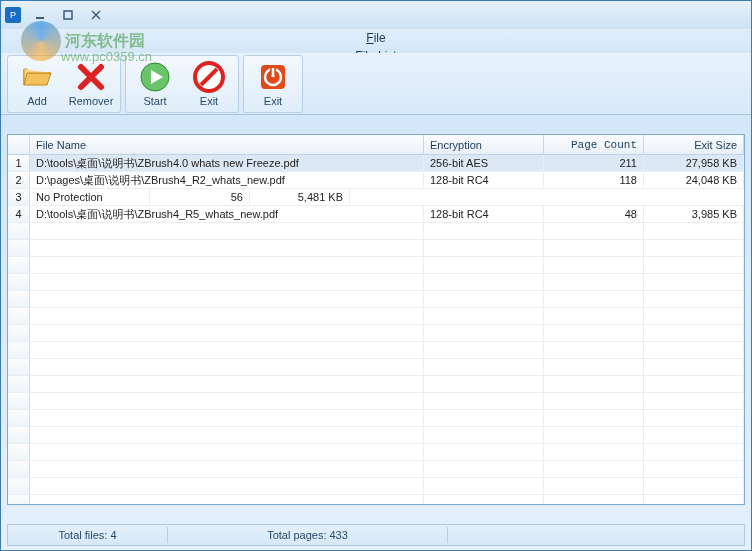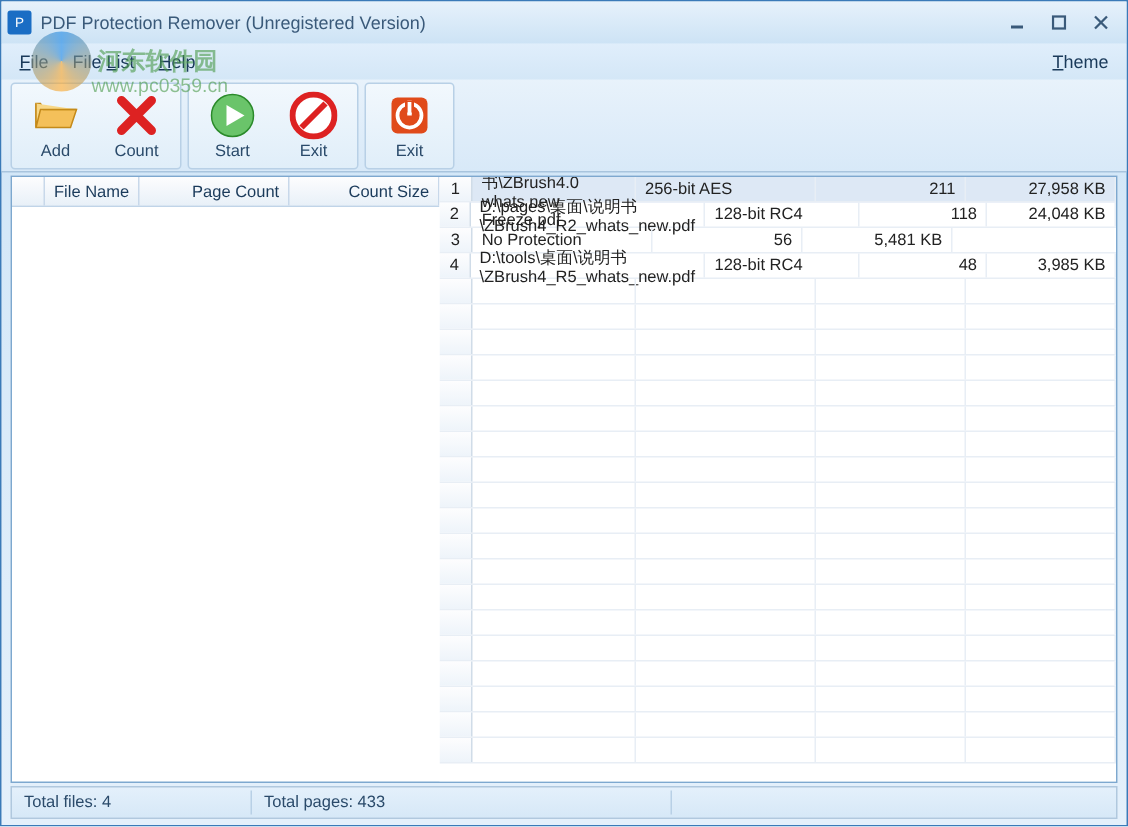--- a/index.html
+++ b/index.html
@@ -3,64 +3,63 @@
 <meta charset="utf-8">
 <style>
 * { margin: 0; padding: 0; box-sizing: border-box; font-family: "Segoe UI", Tahoma, sans-serif; font-size: 12px; }
 body { background: #fff; }
 .window { width: 752px; height: 551px; border: 1px solid #3a7ab8; background: linear-gradient(to bottom, #cfe5f7, #e4f0fb); display: flex; flex-direction: column; position: relative; }
 .titlebar { height: 28px; background: linear-gradient(to bottom, #e6f1fb, #cde3f5); display: flex; align-items: center; padding: 0 4px; }
 .titlebar-icon { width: 16px; height: 16px; background: #1a6dc4; border-radius: 2px; margin-right: 6px; display: flex; align-items: center; justify-content: center; color: #fff; font-size: 9px; }
 .titlebar-text { flex: 1; color: #3a5a7a; font-size: 12px; }
 .titlebar-controls { display: flex; gap: 2px; }
 .titlebar-btn { width: 26px; height: 18px; display: flex; align-items: center; justify-content: center; color: #3a5a7a; cursor: pointer; }
-.menubar { height: 24px; display: flex; align-items: center; padding: 0 4px; background: linear-gradient(to bottom, #e0eefb, #d4e7f7); }
+.menubar { height: 24px; display: flex; align-items: center; padding: 0 4px; background: linear-gradient(to bottom, #e0eefb, #d4e7f7); flex-direction: column; }
 .menu-item { padding: 2px 8px; cursor: pointer; color: #1a3a5a; }
 .menu-right { margin-left: auto; }
 .toolbar { height: 62px; display: flex; align-items: center; padding: 16px 6px; gap: 0; background: linear-gradient(to bottom, #e8f2fb, #d8e9f8); border-bottom: 1px solid #a8c4dd; }
 .tool-group { display: flex; border: 1px solid #b8d0e6; border-radius: 3px; background: linear-gradient(to bottom, #f2f8fd, #e0eef9); padding: 2px; margin-right: 4px; }
 .tool-btn { width: 54px; height: 52px; display: flex; flex-direction: column; align-items: center; justify-content: center; gap: 2px; cursor: pointer; border-radius: 2px; }
 .tool-icon { width: 32px; height: 32px; display: flex; align-items: center; justify-content: center; }
 .tool-label { font-size: 11px; color: #2a4a6a; }
-.content { flex: 1; margin: 2px 6px; border: 1px solid #7da8cf; background: #fff; display: flex; flex-direction: row; overflow: hidden; }
+.content { flex: 1; margin: 19px 6px; border: 1px solid #7da8cf; background: #fff; display: flex; flex-direction: column; overflow: hidden; }
 .table-header { display: flex; background: linear-gradient(to bottom, #fdfdfe, #e8f0f8); border-bottom: 1px solid #c0d4e8; height: 20px; }
 .th { padding: 2px 6px; border-right: 1px solid #c8d8ea; color: #1a3a5a; font-size: 11px; display: flex; align-items: center; }
 .th-num { width: 22px; justify-content: center; }
 .th-name { flex: 1; }
 .th-enc { width: 120px; }
-.th-page { width: 100px; justify-content: flex-end; }
+.th-page { width: 100px; justify-content: flex-end; font-family: Liberation Mono, monospace; }
 .th-size { width: 100px; justify-content: flex-end; }
 .table-body { flex: 1; overflow-y: auto; background: #fff; }
 .row { display: flex; height: 17px; border-bottom: 1px solid #e8eef5; align-items: center; }
 .row.selected { background: #dde8f5; }
 .row.empty { }
 .td { padding: 0 6px; border-right: 1px solid #e8eef5; font-size: 11px; color: #222; display: flex; align-items: center; height: 100%; }
 .td-num { width: 22px; justify-content: center; background: linear-gradient(to bottom, #fdfdfe, #eef4fa); border-right: 1px solid #d0dce8; }
 .td-name { flex: 1; }
 .td-enc { width: 120px; }
 .td-page { width: 100px; justify-content: flex-end; }
 .td-size { width: 100px; justify-content: flex-end; }
 .statusbar { height: 22px; display: flex; align-items: center; border-top: 1px solid #a8c4dd; background: linear-gradient(to bottom, #e4f0fb, #d6e8f7); margin: 0 6px 4px 6px; border: 1px solid #b0c8de; }
-.status-cell { padding: 2px 8px; border-right: 1px solid #b8d0e6; font-size: 11px; color: #2a4a6a; }
+.status-cell { padding: 2px 8px; border-right: 1px solid #b8d0e6; font-size: 11px; color: #2a4a6a; text-align: center; }
 .status-cell:first-child { width: 160px; }
 .status-cell:nth-child(2) { width: 280px; }
 .watermark { position: absolute; top: 20px; left: 20px; opacity: 0.6; pointer-events: none; display: flex; align-items: center; gap: 4px; }
 .watermark-logo { width: 40px; height: 40px; border-radius: 50%; background: conic-gradient(#1e88e5, #ffa726, #1e88e5); display: flex; align-items: center; justify-content: center; color: #fff; font-weight: bold; font-size: 10px; }
 .watermark-text { color: #4a9a4a; font-size: 16px; font-weight: bold; }
 .watermark-sub { position: absolute; top: 48px; left: 60px; color: #4a9a4a; font-size: 13px; opacity: 0.6; pointer-events: none; }
 .underline-letter { text-decoration: underline; }
 </style>
 </head>
 <body>
 
 <div class="window">
 
   <div class="titlebar">
     <div class="titlebar-icon">P</div>
-    <div class="titlebar-text">PDF Protection Remover (Unregistered Version)</div>
     <div class="titlebar-controls">
       <div class="titlebar-btn">
           <svg width="10" height="10">
             <line x1="1" y1="8" x2="9" y2="8" stroke="#3a5a7a" stroke-width="2"></line>
           </svg>
         </div>
       <div class="titlebar-btn">
           <svg width="10" height="10">
             <rect x="1" y="1" width="8" height="8" fill="none" stroke="#3a5a7a" stroke-width="1.5"></rect>
           </svg>
@@ -91,21 +90,21 @@
             </svg>
         </div>
         <div class="tool-label">Add</div>
       </div>
       <div class="tool-btn">
         <div class="tool-icon">
           <svg width="32" height="32" viewBox="0 0 32 32">
               <path d="M6 6 L26 26 M26 6 L6 26" stroke="#d22" stroke-width="6" stroke-linecap="round"></path>
             </svg>
         </div>
-        <div class="tool-label">Count</div>
+        <div class="tool-label">Remover</div>
       </div>
     </div>
     <div class="tool-group">
       <div class="tool-btn">
         <div class="tool-icon">
           <svg width="32" height="32" viewBox="0 0 32 32">
               <circle cx="16" cy="16" r="14" fill="#6ac46a" stroke="#2a8a2a" stroke-width="1"></circle>
               <path d="M12 9 L24 16 L12 23 Z" fill="#fff"></path>
             </svg>
         </div>
@@ -134,22 +133,23 @@
         </div>
         <div class="tool-label">Exit</div>
       </div>
     </div>
   </div>
 
   <div class="content">
     <div class="table-header">
       <div class="th th-num"></div>
       <div class="th th-name">File Name</div>
+      <div class="th th-enc">Encryption</div>
       <div class="th th-page">Page Count</div>
-      <div class="th th-size">Count Size</div>
+      <div class="th th-size">Exit Size</div>
     </div>
     <div class="table-body" id="table-body">
         <div class="row selected">
           <div class="td td-num">1</div>
           <div class="td td-name">D:\tools\桌面\说明书\ZBrush4.0  whats new  Freeze.pdf</div>
           <div class="td td-enc">256-bit AES</div>
           <div class="td td-page">211</div>
           <div class="td td-size">27,958 KB</div>
         </div>
         <div class="row">

